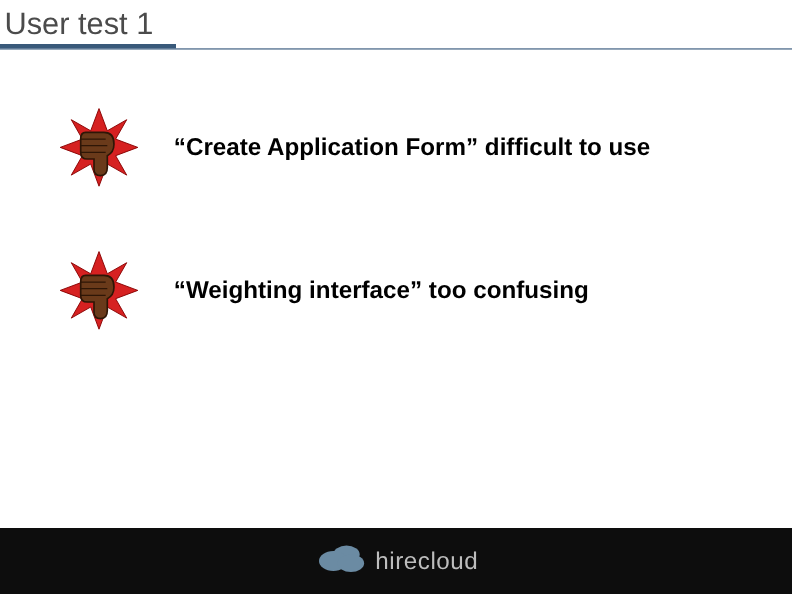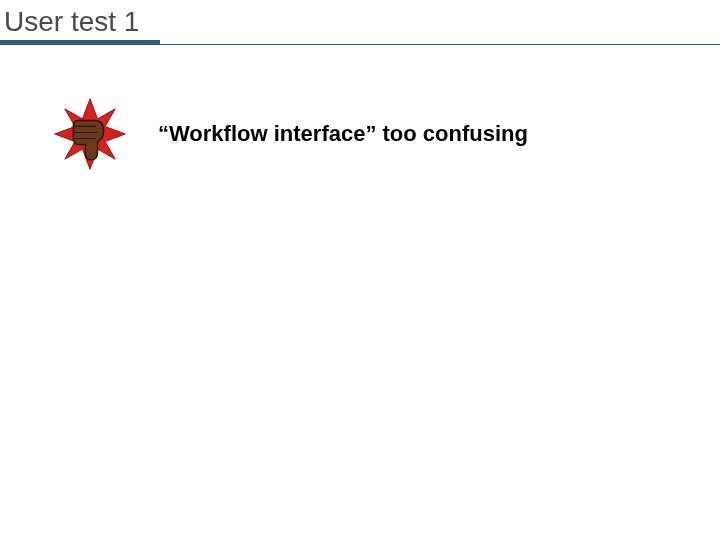--- a/index.html
+++ b/index.html
@@ -92,35 +92,67 @@
 
 <div class="slide">
 
   <div class="title-bar">
     <span class="title">User test 1</span>
   </div>
   <div class="thin-rule"></div>
 
   <div class="items">
 
+    <div class="row">
+      <div class="icon-cell">
+        <svg width="84" height="84" viewBox="0 0 100 100">
+          <g transform="translate(50 50)">
+
+            <g fill="#d62121" stroke="#880000" stroke-width="1">
+              <polygon points="0,-42 9,-18 30,-30 18,-9 42,0 18,9 30,30 9,18 0,42 -9,18 -30,30 -18,9 -42,0 -18,-9 -30,-30 -9,-18"></polygon>
+            </g>
+
+            <g transform="scale(0.9) translate(-2 0)">
+              <path d="M -14 -18 Q -20 -18 -20 -10 L -20 6 Q -20 14 -12 14 L -4 14 L -4 26 Q -4 34 4 34 Q 12 34 12 24 L 12 10 Q 20 6 20 -4 Q 20 -18 8 -18 Z" fill="#6a3a1a" stroke="#2e1606" stroke-width="2"></path>
+              <path d="M -20 -10 L 10 -10 M -20 -2 L 12 -2 M -20 6 L 10 6" stroke="#2e1606" stroke-width="1.5" fill="none"></path>
+            </g>
+          </g>
+        </svg>
+      </div>
+      <div class="text-cell">“Create Application Form” difficult to use</div>
+    </div>
 
     <div class="row">
       <div class="icon-cell">
         <svg width="84" height="84" viewBox="0 0 100 100">
           <g transform="translate(50 50)">
             <g fill="#d62121" stroke="#880000" stroke-width="1">
               <polygon points="0,-42 9,-18 30,-30 18,-9 42,0 18,9 30,30 9,18 0,42 -9,18 -30,30 -18,9 -42,0 -18,-9 -30,-30 -9,-18"></polygon>
             </g>
             <g transform="scale(0.9) translate(-2 0)">
               <path d="M -14 -18 Q -20 -18 -20 -10 L -20 6 Q -20 14 -12 14 L -4 14 L -4 26 Q -4 34 4 34 Q 12 34 12 24 L 12 10 Q 20 6 20 -4 Q 20 -18 8 -18 Z" fill="#6a3a1a" stroke="#2e1606" stroke-width="2"></path>
               <path d="M -20 -10 L 10 -10 M -20 -2 L 12 -2 M -20 6 L 10 6" stroke="#2e1606" stroke-width="1.5" fill="none"></path>
             </g>
           </g>
         </svg>
       </div>
-      <div class="text-cell">“Workflow interface” too confusing</div>
+      <div class="text-cell">“Weighting interface” too confusing</div>
     </div>
 
 
   </div>
 
+  <div class="footer">
+    <div class="logo">
+      <span>
+        <svg width="50" height="32" viewBox="0 0 50 32">
+          <g fill="#6b8ba3">
+            <ellipse cx="30" cy="12" rx="12" ry="8"></ellipse>
+            <ellipse cx="18" cy="18" rx="13" ry="9"></ellipse>
+            <ellipse cx="34" cy="20" rx="12" ry="8"></ellipse>
+          </g>
+        </svg>
+      </span>
+      <span class="logo-text">hirecloud</span>
+    </div>
+  </div>
 
 </div>
 
 </body></html>

